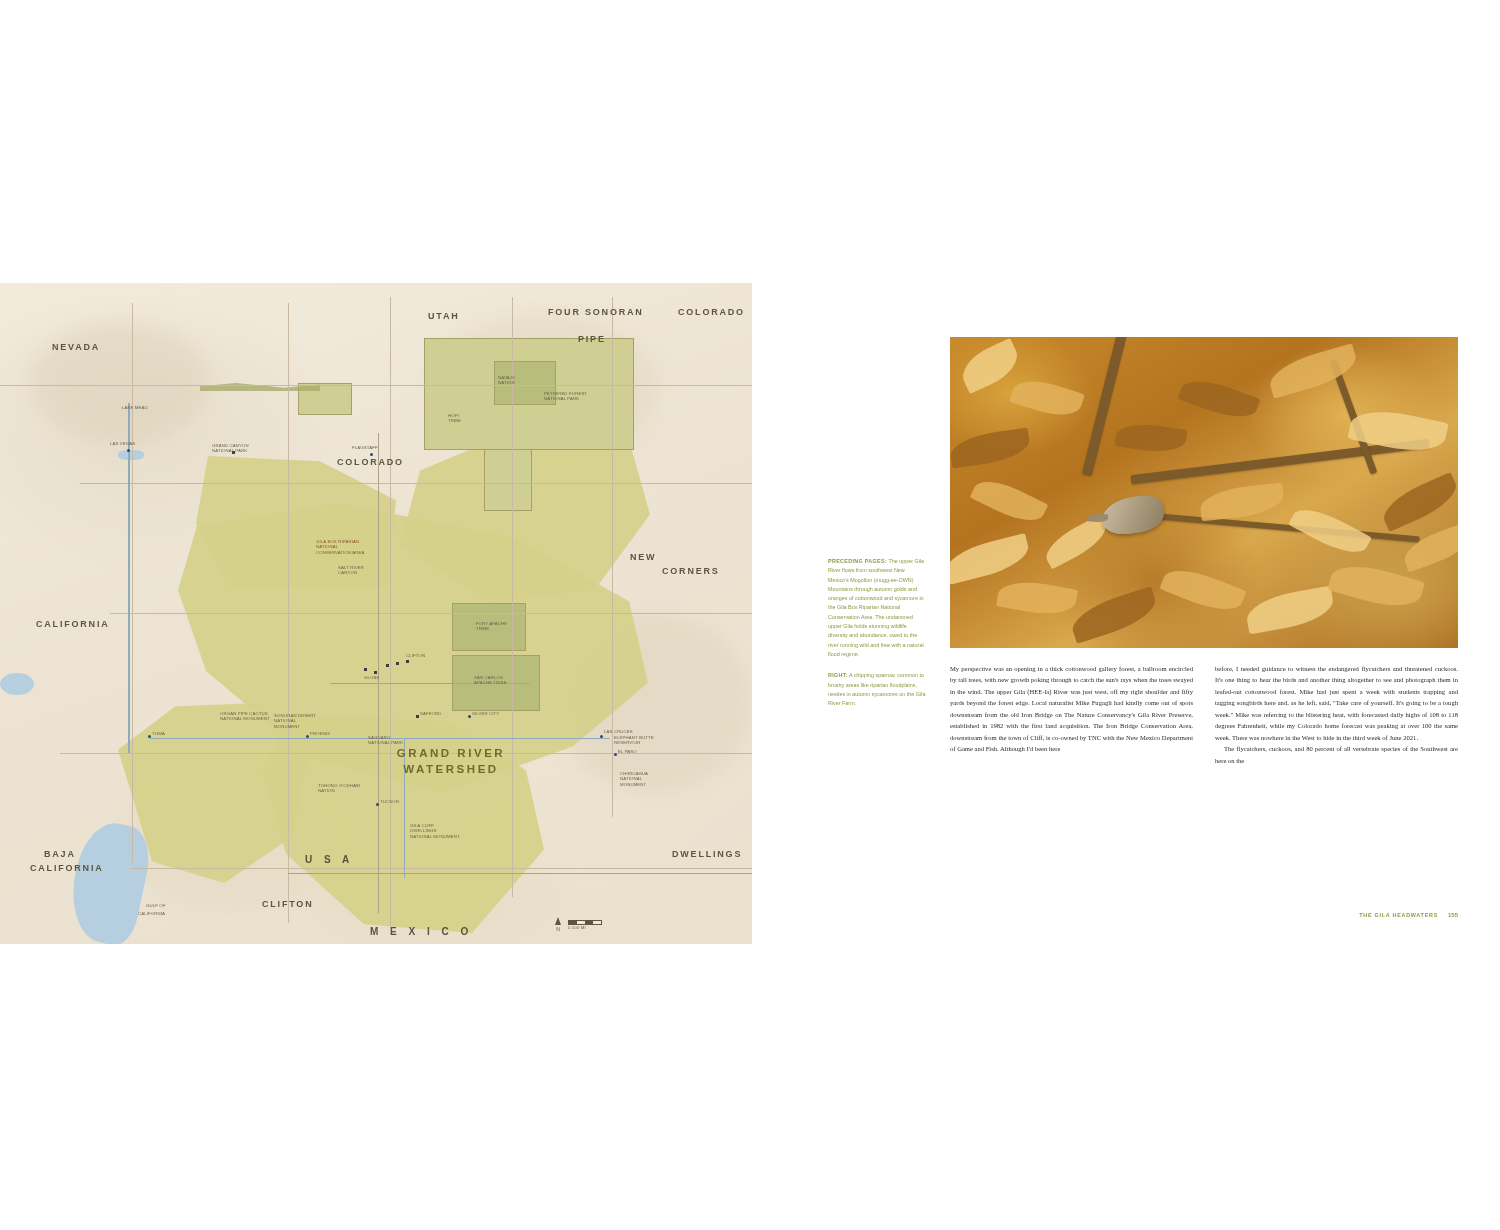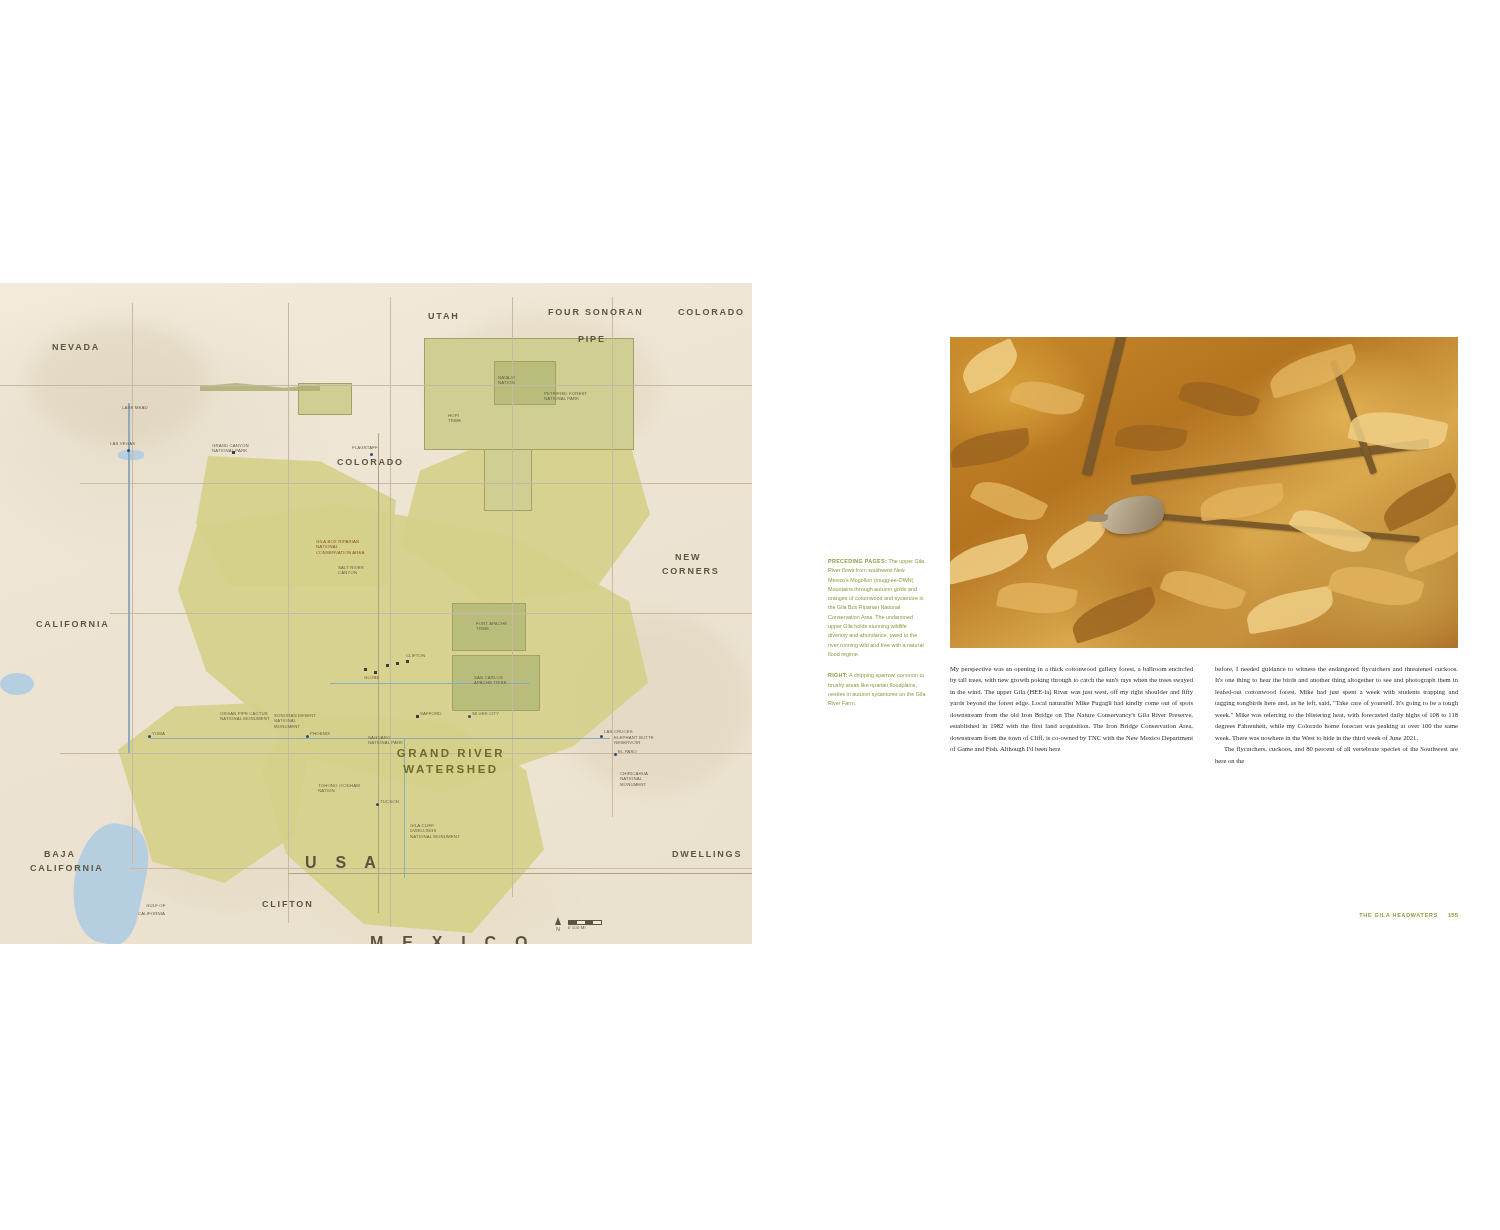--- a/index.html
+++ b/index.html
@@ -80,21 +80,21 @@
     letter-spacing: .12em;
     white-space: nowrap;
   }
   .lbl-state {
     font-size: 9px;
     font-weight: 700;
     color: #5d5540;
     letter-spacing: .2em;
   }
   .lbl-country {
-    font-size: 16px;
+    font-size: 10px;
     font-weight: 700;
     color: #5b523c;
     letter-spacing: .45em;
   }
   .lbl-tiny {
     font-size: 4.3px;
     color: #6b6148;
     letter-spacing: .03em;
     line-height: 1.25;
   }
@@ -350,30 +350,30 @@
     <div class="dot sq" style="left:406px;top:377px;"></div>
     <div class="dot sq" style="left:416px;top:432px;"></div>
     <div class="dot sq" style="left:232px;top:168px;"></div>
 
     <div class="map-label lbl-state" style="left:52px;top:59px;">NEVADA</div>
     <div class="map-label lbl-state" style="left:428px;top:28px;">UTAH</div>
     <div class="map-label lbl-state" style="left:678px;top:24px;">COLORADO</div>
     <div class="map-label lbl-state" style="left:548px;top:24px;">FOUR  SONORAN</div>
     <div class="map-label lbl-state" style="left:578px;top:51px;">PIPE</div>
     <div class="map-label lbl-state" style="left:337px;top:174px;">COLORADO</div>
-    <div class="map-label lbl-state" style="left:675px;top:269px;">NEW</div>
+    <div class="map-label lbl-state" style="left:630px;top:269px;">NEW</div>
     <div class="map-label lbl-state" style="left:662px;top:283px;">CORNERS</div>
     <div class="map-label lbl-state" style="left:36px;top:336px;">CALIFORNIA</div>
     <div class="map-label lbl-state" style="left:44px;top:566px;">BAJA</div>
     <div class="map-label lbl-state" style="left:30px;top:580px;">CALIFORNIA</div>
     <div class="map-label lbl-state" style="left:262px;top:616px;">CLIFTON</div>
     <div class="map-label lbl-state" style="left:672px;top:566px;">DWELLINGS</div>
 
     <div class="map-label lbl-country" style="left:305px;top:571px;">U S A</div>
-    <div class="map-label lbl-country" style="left:370px;top:643px;margin-top:8px;">M E X I C O</div>
+    <div class="map-label lbl-country" style="left:370px;top:643px;">M E X I C O</div>
 
     <div class="map-label lbl-watershed" style="left:396px;top:462px;width:110px;">
       <div>GRAND RIVER</div>
       <div>WATERSHED</div>
     </div>
 
     <div class="map-label lbl-tiny" style="left:212px;top:160px;width:54px;white-space:pre-line;">GRAND CANYON
 NATIONAL PARK</div>
     <div class="map-label lbl-tiny" style="left:498px;top:92px;width:40px;white-space:pre-line;">NAVAJO
 NATION</div>

